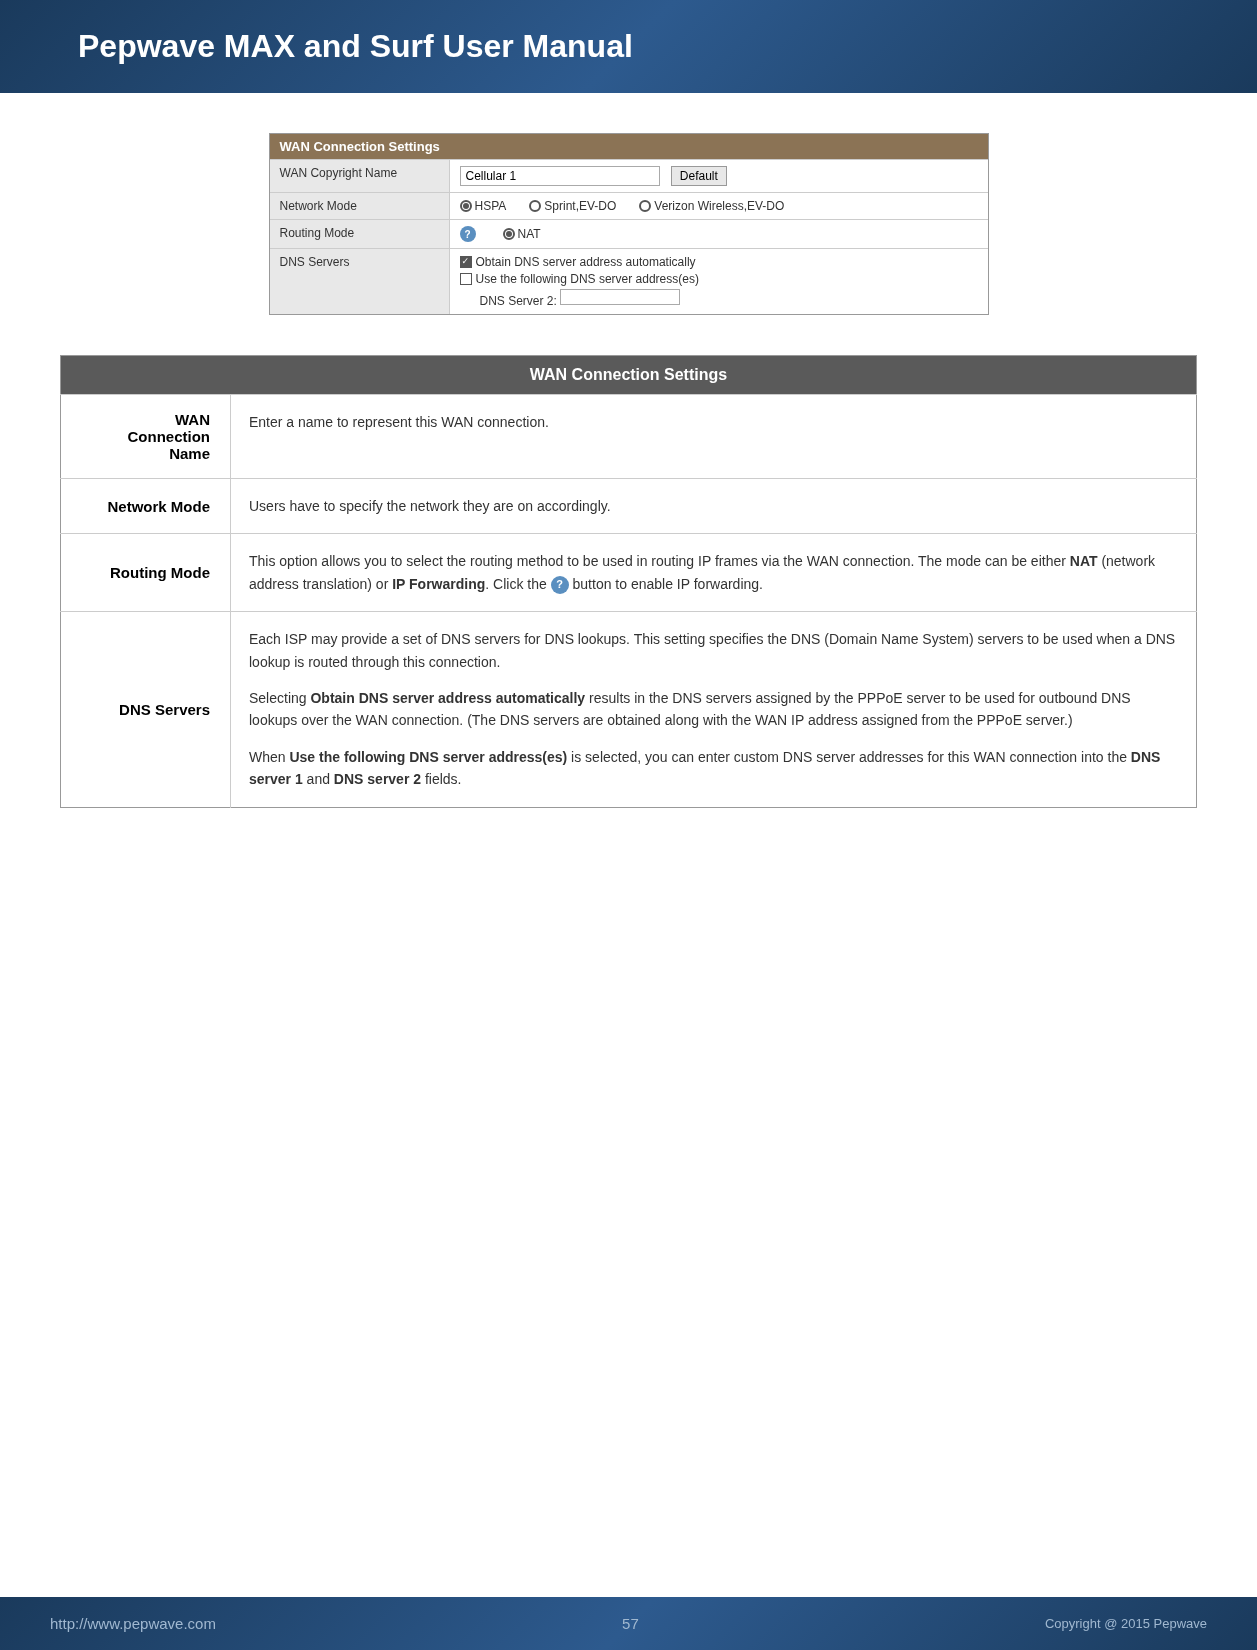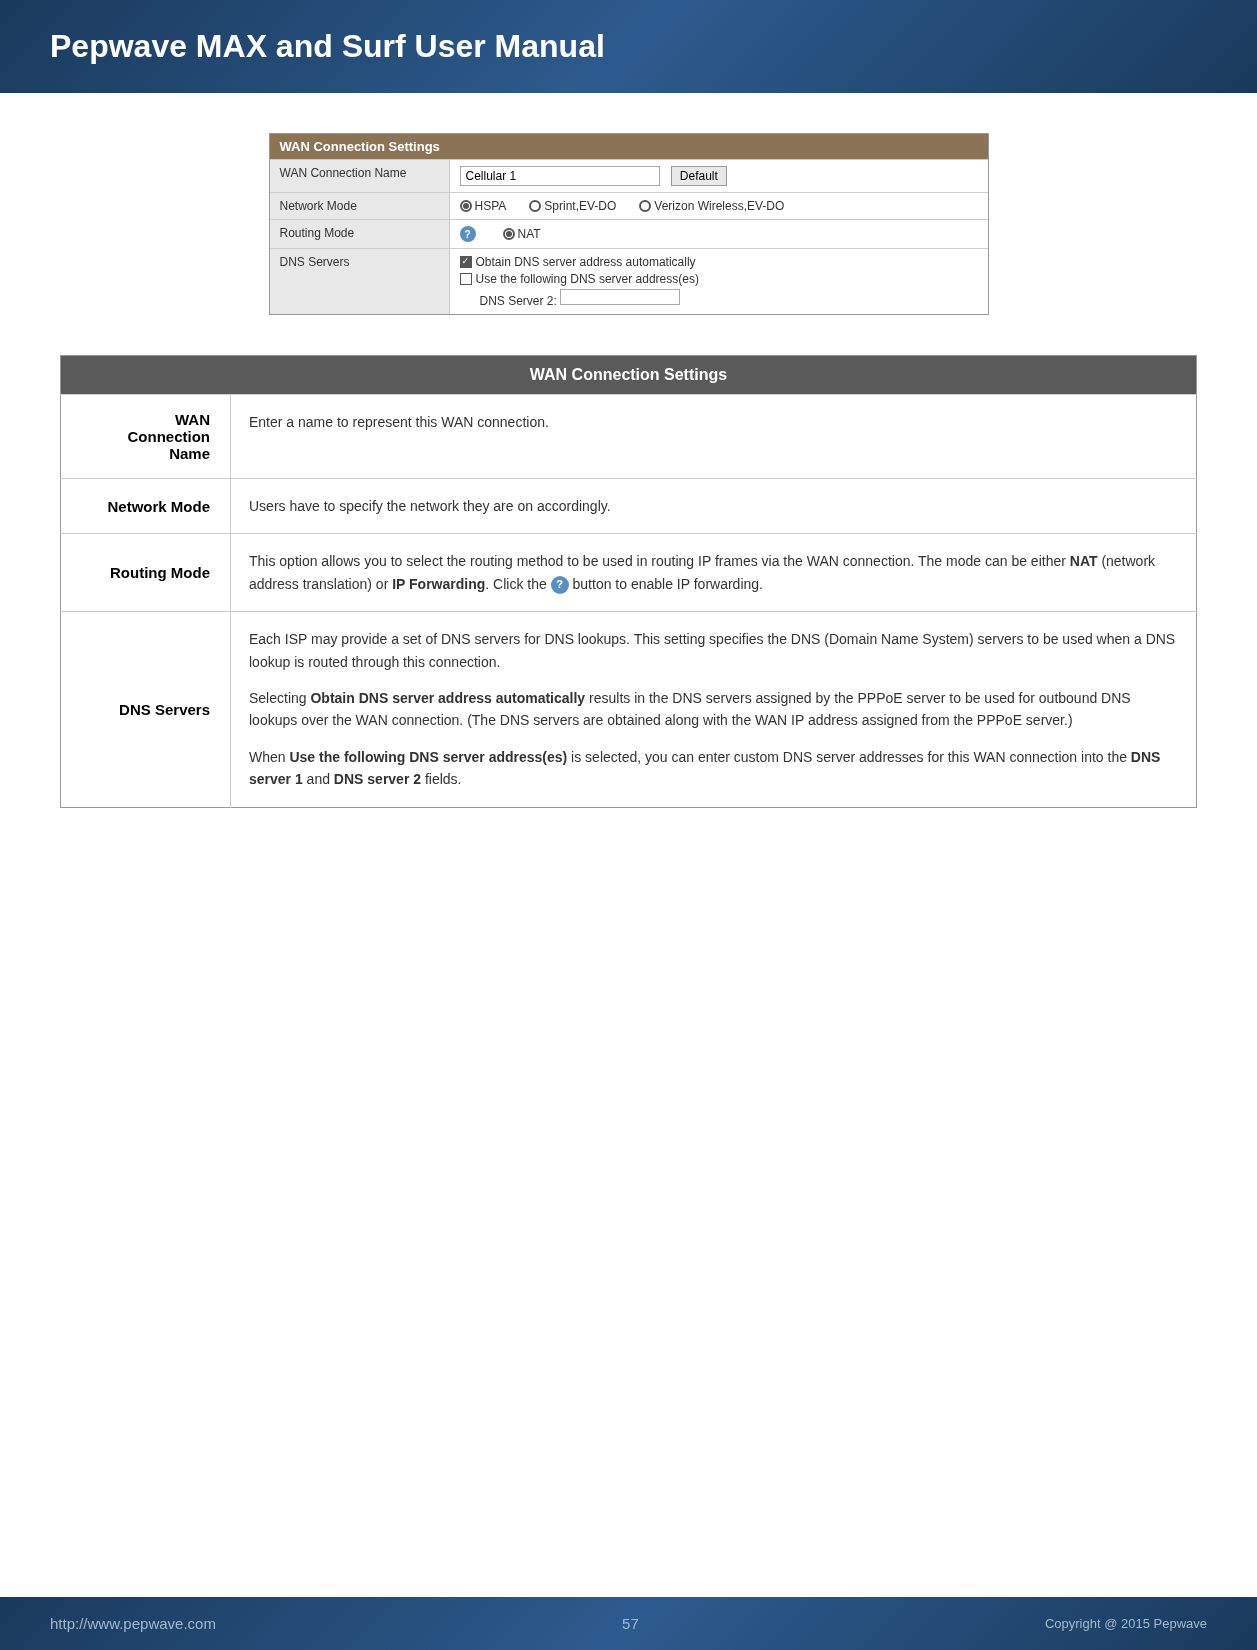--- a/index.html
+++ b/index.html
@@ -8,21 +8,21 @@
       min-height: 1650px;
       background: #ffffff;
       font-family: Arial, sans-serif;
       display: flex;
       flex-direction: column;
     }
 
     
     .header {
       background: linear-gradient(135deg, #1a3a5c 0%, #2d5a8e 50%, #1a3a5c 100%);
-      padding: 28px 50px;
+      padding: 28px 78px;
       display: flex;
       align-items: center;
     }
     .header-title {
       color: #ffffff;
       font-size: 32px;
       font-weight: bold;
       font-family: Arial, sans-serif;
     }
 
@@ -244,21 +244,21 @@
 <div class="header">
   <h1 class="header-title">Pepwave MAX and Surf User Manual</h1>
 </div>
 
 <div class="content">
 
   <div class="ui-screenshot">
     <div class="table-header">WAN Connection Settings</div>
 
     <div class="ui-row">
-      <div class="ui-label">WAN Connection Name</div>
+      <div class="ui-label">WAN Copyright Name</div>
       <div class="ui-value">
         <input class="ui-input" type="text" value="Cellular 1" style="">
         <button class="ui-btn">Default</button>
       </div>
     </div>
 
     <div class="ui-row">
       <div class="ui-label">Network Mode</div>
       <div class="ui-value">
         <div class="radio-group">

